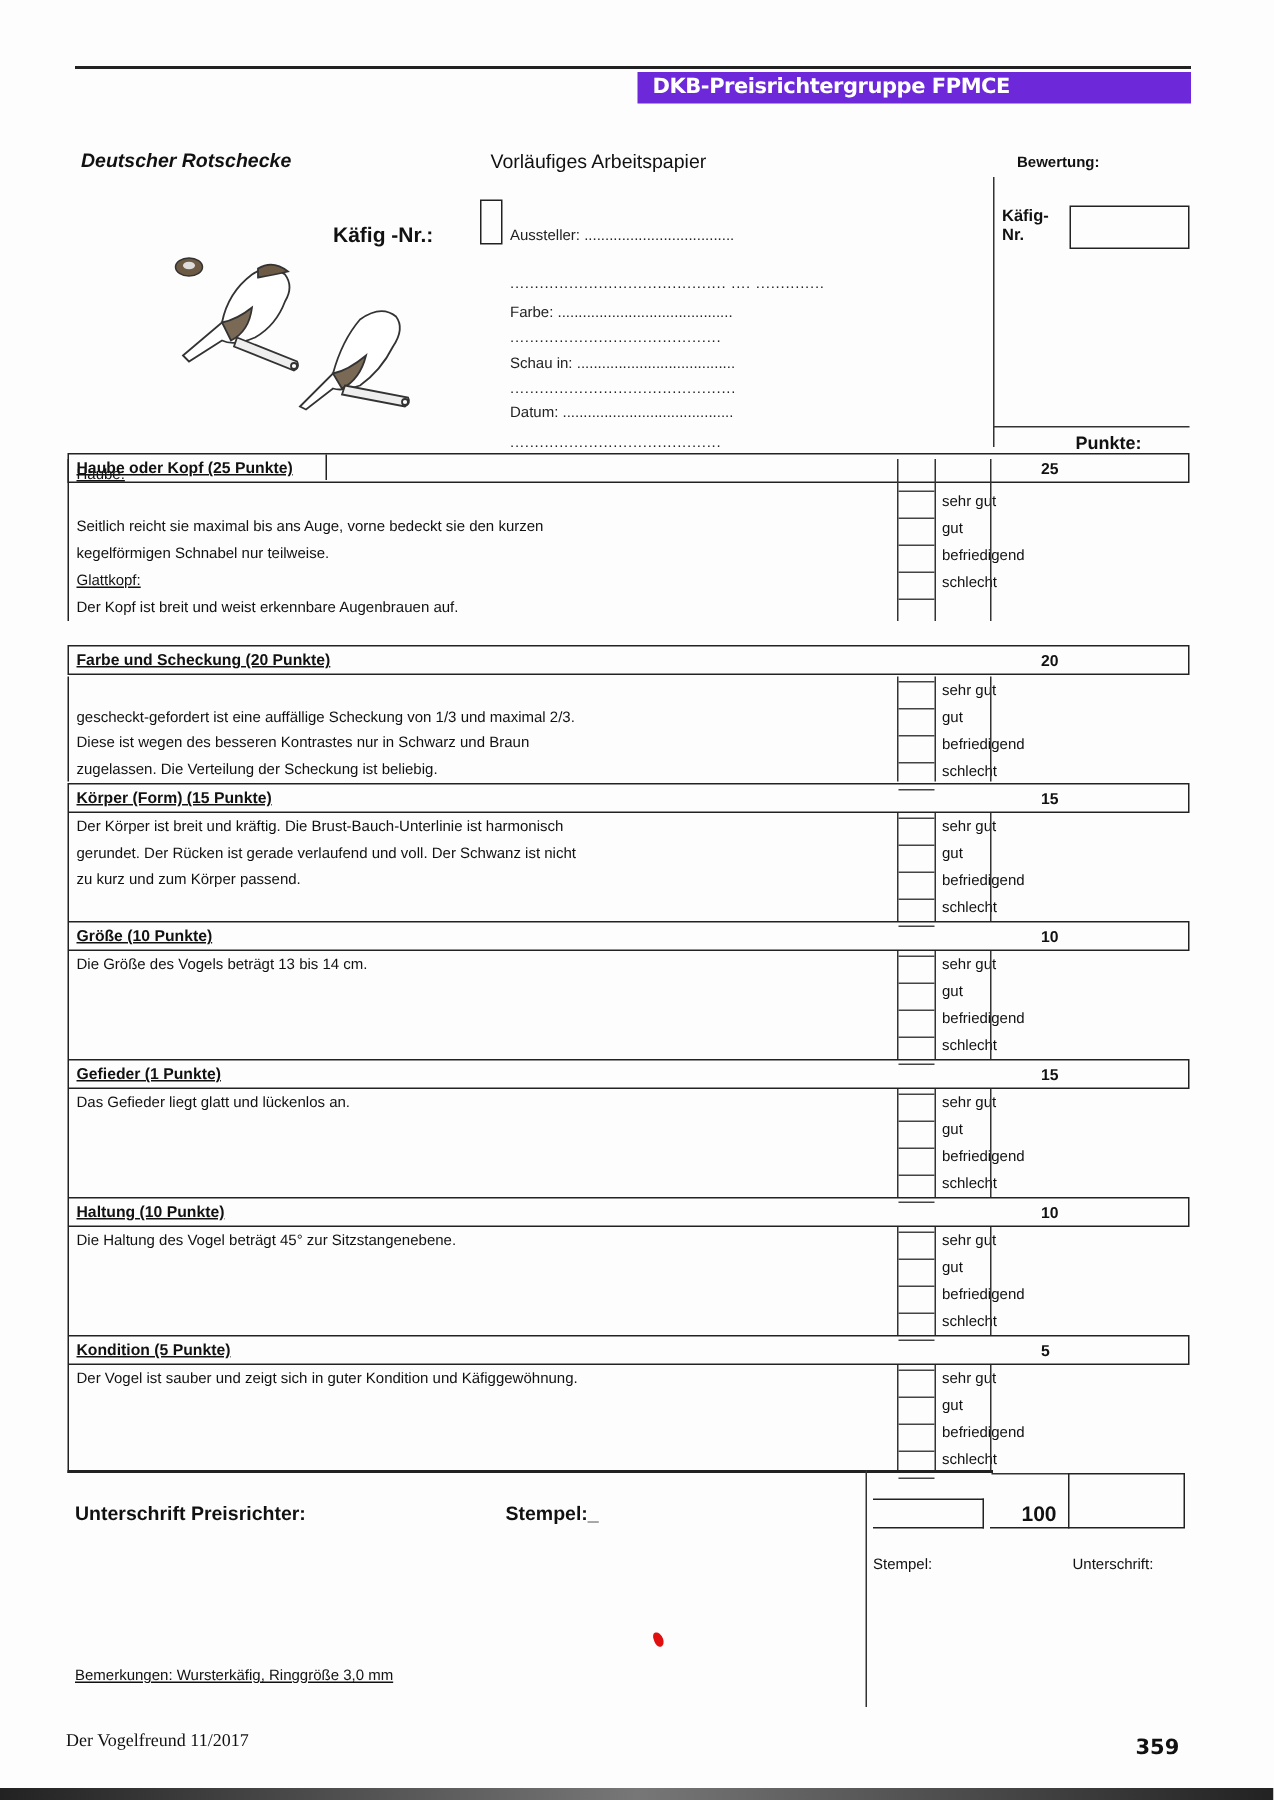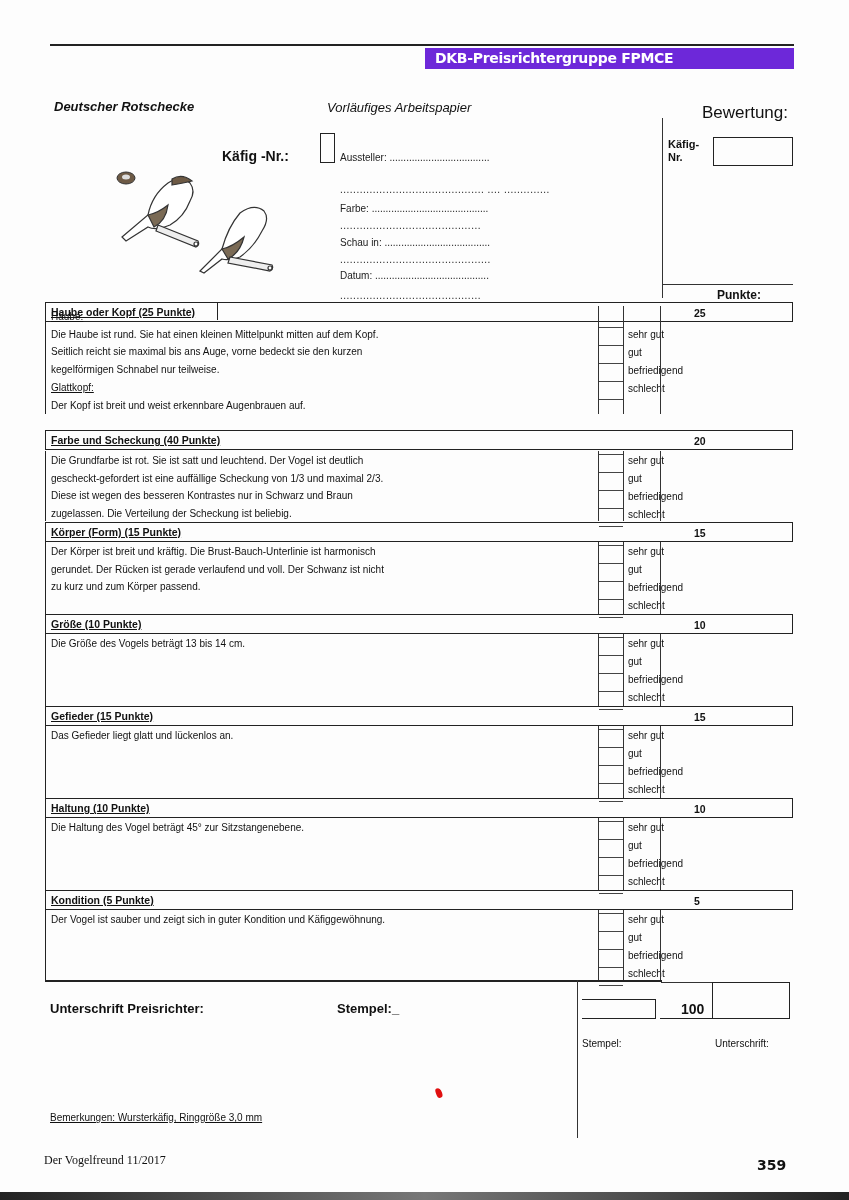--- a/index.html
+++ b/index.html
@@ -3,22 +3,22 @@
 <meta charset="utf-8">
 <style>
   * { box-sizing: border-box; margin: 0; padding: 0; }
   html, body { width: 849px; height: 1200px; background: #fdfdfd; overflow: hidden; }
   body { position: relative; font-family: "Liberation Sans", sans-serif; color: #111; }
   .abs { position: absolute; }
   .topline { left: 50px; top: 44px; width: 744px; height: 2px; background: #222; }
   .banner { left: 425px; top: 48px; width: 369px; height: 21px; background: #6d28d9; color: #fff;
             font-family: "DejaVu Sans", sans-serif; font-weight: bold; font-size: 14px; padding: 2px 0 0 10px; letter-spacing: -0.3px; }
   .title-left { left: 54px; top: 99px; font-size: 13px; font-weight: bold; font-style: italic; }
-  .title-mid { left: 327px; top: 100px; font-size: 13px; font-style: italic; }
-  .bewertung { left: 702px; top: 103px; font-size: 17px; font-weight: normal; }
+  .title-mid { left: 327px; top: 100px; font-size: 13px; }
+  .bewertung { left: 678px; top: 103px; font-size: 10px; font-weight: bold; }
   .kafig-label { left: 222px; top: 148px; font-size: 14px; font-weight: bold; }
   .kafig-box { left: 320px; top: 133px; width: 15px; height: 30px; border: 1.5px solid #222; }
   .field { font-size: 10px; color: #222; white-space: nowrap; }
   .dots { font-size: 10px; color: #222; letter-spacing: 0.5px; white-space: nowrap; }
   .rvline { left: 662px; top: 118px; width: 1px; height: 180px; background: #333; }
   .rk-label { left: 668px; top: 138px; font-size: 11px; font-weight: bold; line-height: 13px; }
   .rk-box { left: 713px; top: 137px; width: 80px; height: 29px; border: 1.5px solid #222; }
   .punkte-line { left: 662px; top: 284px; width: 131px; height: 1px; background: #333; }
   .punkte { left: 717px; top: 288px; font-size: 12px; font-weight: bold; }
   .birds { left: 100px; top: 165px; }
@@ -104,46 +104,44 @@
 </svg>
 
 <div id="sections">
     <div class="sec-head first" style="top: 302px;">
       <div class="lblbox"></div>
       <span class="lbl">Haube oder Kopf  (25 Punkte)</span>
       <span class="pts">25</span>
     </div>
     <div class="sec-body" style="top: 306px; height: 108px;">
       <div class="txt sub" style="top: 2px;">Haube:</div>
-      <div class="txt" style="top: 19.7px;">Die Haube ist rund. Sie hat einen kleinen Mittelpunkt mitten auf dem Kopf.</div>
       <div class="txt" style="top: 37.4px;">Seitlich reicht sie maximal bis ans Auge, vorne bedeckt sie den kurzen</div>
       <div class="txt" style="top: 55.1px;"> kegelförmigen Schnabel nur teilweise.</div>
       <div class="txt sub" style="top: 72.8px;">Glattkopf:</div>
       <div class="txt" style="top: 90.5px;">Der Kopf ist breit und weist erkennbare Augenbrauen auf.</div>
       <div class="cb-col" style="top: 0px; height: 108px;">
         <div class="cell" style="height: 22px;"></div>
         <div class="cell"></div>
         <div class="cell"></div>
         <div class="cell"></div>
         <div class="cell"></div>
       </div>
       <div class="grades" style="top: 20px;">
         <div>sehr gut</div>
         <div>gut</div>
         <div>befriedigend</div>
         <div>schlecht</div>
       </div>
       <div class="vsep" style="left: 614px; top: 0px; height: 108px;"></div>
     </div>
     <div class="sec-head" style="top: 430px;">
-      <span class="lbl">Farbe und Scheckung (40 Punkte)</span>
+      <span class="lbl">Farbe und Scheckung (20 Punkte)</span>
       <span class="pts">20</span>
     </div>
     <div class="sec-body" style="top: 451px; height: 70px;">
-      <div class="txt" style="top: 1px;">Die Grundfarbe ist rot. Sie ist satt und leuchtend. Der Vogel ist deutlich</div>
       <div class="txt" style="top: 18.7px;">gescheckt-gefordert ist eine auffällige Scheckung von 1/3 und maximal 2/3.</div>
       <div class="txt" style="top: 54.1px;">zugelassen. Die Verteilung der Scheckung ist beliebig.</div>
       <div class="txt" style="top: 36.4px;">Diese ist wegen des besseren Kontrastes nur in Schwarz und Braun</div>
       <div class="cb-col" style="top: 0px; height: 70px;">
         <div class="cell" style="height: 4px;"></div>
         <div class="cell"></div>
         <div class="cell"></div>
         <div class="cell"></div>
         <div class="cell"></div>
       </div>
@@ -193,21 +191,21 @@
       </div>
       <div class="grades" style="top: 1px;">
         <div>sehr gut</div>
         <div>gut</div>
         <div>befriedigend</div>
         <div>schlecht</div>
       </div>
       <div class="vsep" style="left: 614px; top: 0px; height: 72px;"></div>
     </div>
     <div class="sec-head" style="top: 706px;">
-      <span class="lbl">Gefieder (15 Punkte)</span>
+      <span class="lbl">Gefieder (1 Punkte)</span>
       <span class="pts">15</span>
     </div>
     <div class="sec-body" style="top: 726px; height: 72px;">
       <div class="txt" style="top: 1px;">Das Gefieder liegt glatt und lückenlos an.</div>
       <div class="cb-col" style="top: 0px; height: 72px;">
         <div class="cell" style="height: 4px;"></div>
         <div class="cell"></div>
         <div class="cell"></div>
         <div class="cell"></div>
         <div class="cell"></div>

